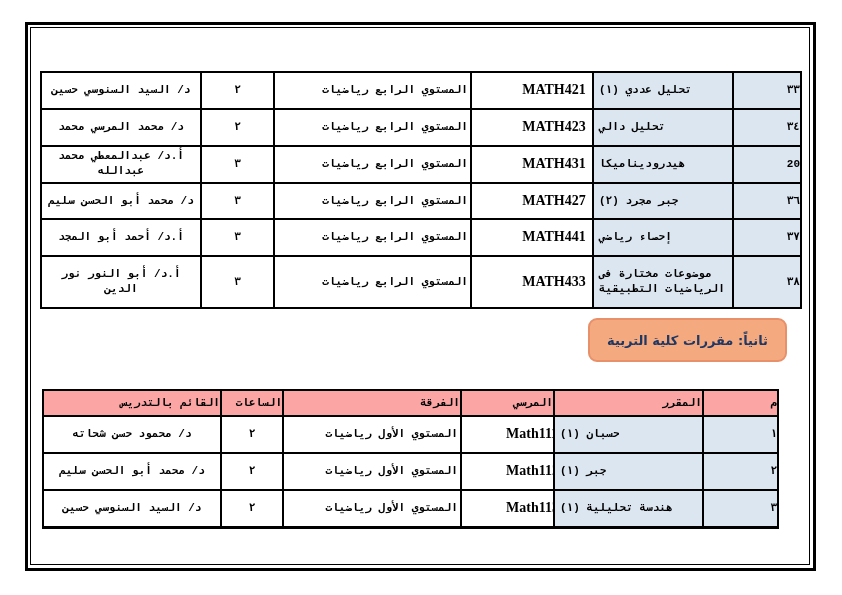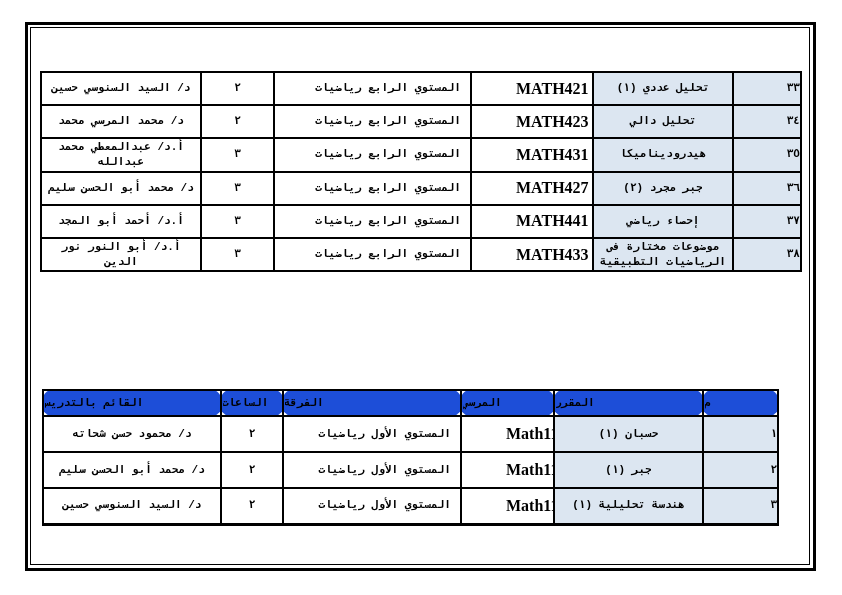--- a/index.html
+++ b/index.html
@@ -13,29 +13,29 @@
                  border: 1px solid #000; }
 
   table { border-collapse: collapse; table-layout: fixed; direction: rtl; }
   td, th { border: 2px solid #000; font-weight: bold; color: #000;
            font-size: 11px; line-height: 1.35; overflow: hidden; font-family: Liberation Mono, monospace; }
 
   .tbl1 { position: absolute; left: 40px; top: 71px; width: 760px; }
   .tbl1 td { height: 33px; }
   .tbl2 { position: absolute; left: 42px; top: 389px; width: 735px; }
   .tbl2 td { height: 36px; }
-  .tbl2 tr.hdr td { height: 26px; background: #1d4ed8; text-align: left; border-radius: 9px; }
+  .tbl2 tr.hdr td { height: 26px; background: #fca5a5; text-align: right; }
   .tbl2 tr:last-child td { border-bottom-width: 3px; }
 
   .blue { background: #dce6f1; }
   .c-no { }
-  .c-course { text-align: center; padding: 1px 5px; }
-  .c-code { font-family: "Liberation Serif", "DejaVu Serif", serif;
-            font-size: 16px; direction: ltr; padding-left: 44px; }
-  .c-level { text-align: right; padding: 1px 9px; }
+  .c-course { text-align: left; padding: 10px 5px; }
+  .c-code { text-align: center; font-family: "Liberation Serif", "DejaVu Serif", serif;
+            font-size: 14px; direction: ltr; padding-left: 44px; }
+  .c-level { text-align: right; padding: 1px 2px; }
   .c-hours { text-align: center; }
   .c-instructor { text-align: center; padding: 1px 4px; }
 
   .section-heading { position: absolute; left: 588px; top: 318px; width: 199px; height: 44px;
                      background: #f5a97e; border: 2px solid #e8906a; border-radius: 9px;
                      display: flex; align-items: center; justify-content: center;
                      font-weight: bold; font-size: 13px; color: #1f3864; direction: rtl; }
 </style>
 </head>
 <body>
@@ -64,21 +64,21 @@
       </tr>
       <tr>
         <td class="c-no blue">٣٤</td>
         <td class="c-course blue">تحليل دالي</td>
         <td class="c-code">MATH423</td>
         <td class="c-level">المستوي الرابع رياضيات</td>
         <td class="c-hours">٢</td>
         <td class="c-instructor">د/ محمد المرسي محمد</td>
       </tr>
       <tr>
-        <td class="c-no blue">٣٥</td>
+        <td class="c-no blue">20</td>
         <td class="c-course blue">هيدروديناميكا</td>
         <td class="c-code">MATH431</td>
         <td class="c-level">المستوي الرابع رياضيات</td>
         <td class="c-hours">٣</td>
         <td class="c-instructor">أ.د/ عبدالمعطي محمد عبدالله</td>
       </tr>
       <tr>
         <td class="c-no blue">٣٦</td>
         <td class="c-course blue">جبر مجرد (٢)</td>
         <td class="c-code">MATH427</td>
@@ -98,20 +98,21 @@
         <td class="c-no blue">٣٨</td>
         <td class="c-course blue">موضوعات مختارة فى الرياضيات التطبيقية</td>
         <td class="c-code">MATH433</td>
         <td class="c-level">المستوي الرابع رياضيات</td>
         <td class="c-hours">٣</td>
         <td class="c-instructor">أ.د/ أبو النور نور الدين</td>
       </tr>
     </tbody>
   </table>
 
+  <div class="section-heading">ثانياً: مقررات كلية التربية</div>
 
   <table class="tbl2" dir="rtl">
     <colgroup>
       <col style="width:75px">
         <col style="width:149px">
         <col style="width:93px">
       <col style="width:178px">
         <col style="width:62px">
         <col style="width:178px">
     </colgroup>

